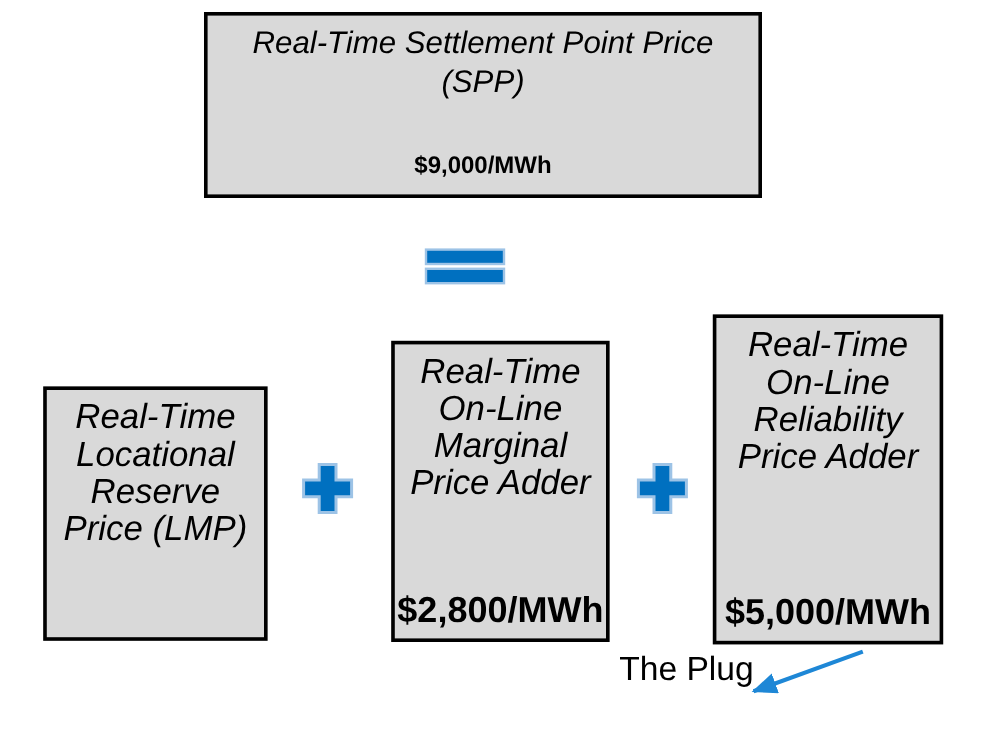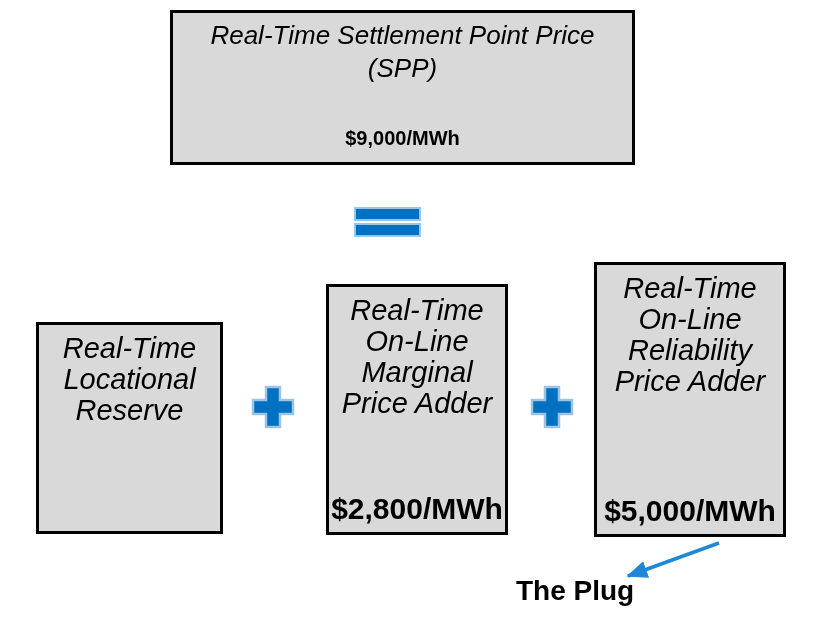--- a/index.html
+++ b/index.html
@@ -72,23 +72,23 @@
   #plus-op-1 { left: 251px; top: 385px; }
   #plus-op-2 { left: 530px; top: 385px; }
 
   #plug-arrow {
     position: absolute;
     left: 598px; top: 534px;
     width: 140px; height: 52px;
   }
   #plug-label {
     position: absolute;
-    left: 516px; top: 575px;
+    left: 516px; top: 542px;
     font-size: 28px;
-    font-weight: bold;
+    font-weight: normal;
     white-space: nowrap;
   }
 </style>
 </head>
 <body>
 
 <div id="canvas">
 
   <div class="box" id="box-spp">
     <div class="name">
@@ -103,20 +103,21 @@
       <rect x="2" y="2" width="65" height="12" fill="#0070c0" stroke="#9dc3e6" stroke-width="2"></rect>
       <rect x="2" y="18" width="65" height="12" fill="#0070c0" stroke="#9dc3e6" stroke-width="2"></rect>
     </svg>
   </div>
 
   <div class="box operand" id="box-lmp">
     <div class="name">
       <div>Real-Time</div>
       <div>Locational</div>
       <div>Reserve</div>
+      <div>Price (LMP)</div>
     </div>
   </div>
 
   <div class="op" id="plus-op-1">
     <svg width="44" height="44" viewBox="0 0 44 44" aria-hidden="true">
       <path d="M15 2 H29 V15 H42 V29 H29 V42 H15 V29 H2 V15 H15 Z" fill="#0070c0" stroke="#9dc3e6" stroke-width="2.5"></path>
     </svg>
   </div>
 
   <div class="box operand" id="box-ordc">

